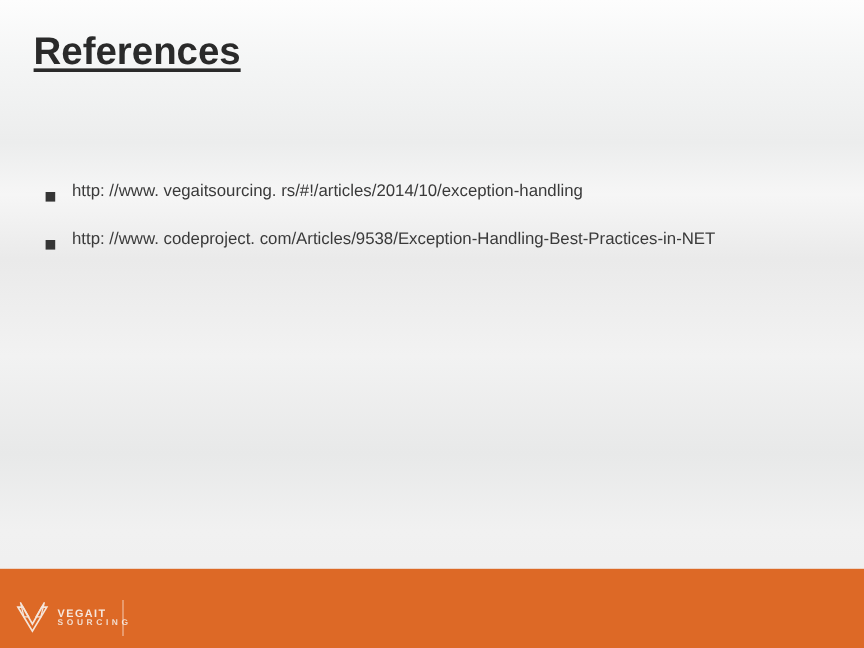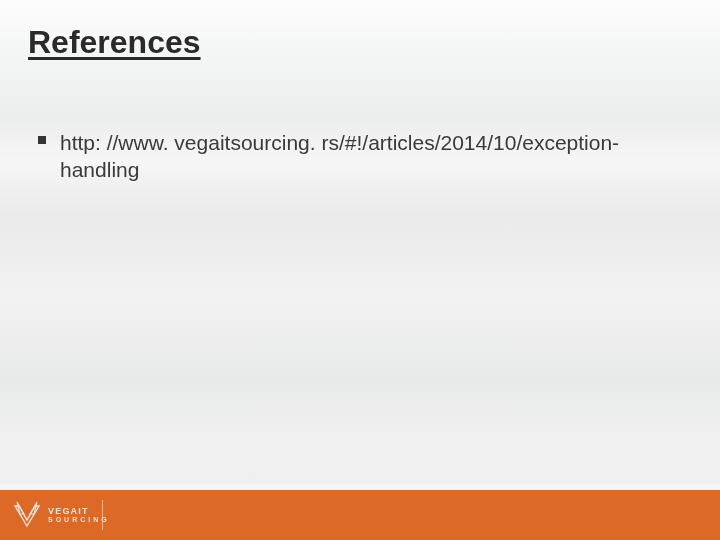--- a/index.html
+++ b/index.html
@@ -31,44 +31,45 @@
     text-underline-offset: 4px;
   }
   .content {
     position: absolute;
     top: 130px;
     left: 38px;
     right: 40px;
   }
   .bullet-item {
     display: flex;
-    align-items: flex-start;
+    align-items: flex-end;
     margin-bottom: 22px;
-    font-size: 21px;
+    font-size: 14px;
     color: #3a3a3a;
     line-height: 1.28;
+    margin-top: 20px;
   }
   .bullet {
     width: 8px;
     height: 8px;
     background: #353535;
     margin-top: 6px;
     margin-right: 14px;
     flex-shrink: 0;
   }
   .bullet-text {
     max-width: 610px;
     word-break: break-word;
   }
   .footer {
     position: absolute;
     left: 0;
     bottom: 0;
     width: 720px;
-    height: 50px;
+    height: 66px;
     background: #dd6926;
   }
   .footer-gap {
     position: absolute;
     left: 0;
     bottom: 50px;
     width: 720px;
     height: 6px;
     background: #f5f5f5;
   }
@@ -113,20 +114,24 @@
 
 <div class="slide">
 
   <div class="heading">References</div>
 
   <div class="content">
     <div class="bullet-item">
       <div class="bullet"></div>
       <div class="bullet-text">http: //www. vegaitsourcing. rs/#!/articles/2014/10/exception-handling</div>
     </div>
+    <div class="bullet-item">
+      <div class="bullet"></div>
+      <div class="bullet-text">http: //www. codeproject. com/Articles/9538/Exception-Handling-Best-Practices-in-NET</div>
+    </div>
   </div>
 
   <div class="footer-gap"></div>
   <div class="footer">
     <div class="logo">
       <div class="logo-mark">
         <svg width="30" height="30" viewBox="0 0 30 30">
           <path d="M3 6 L15 26 L27 6 L23 6 L15 20 L7 6 Z" fill="none" stroke="#f5e5da" stroke-width="1.4"></path>
           <path d="M5 2 L12 14 L8 14 Z" fill="none" stroke="#f5e5da" stroke-width="1.1"></path>
           <path d="M25 2 L18 14 L22 14 Z" fill="none" stroke="#f5e5da" stroke-width="1.1"></path>

